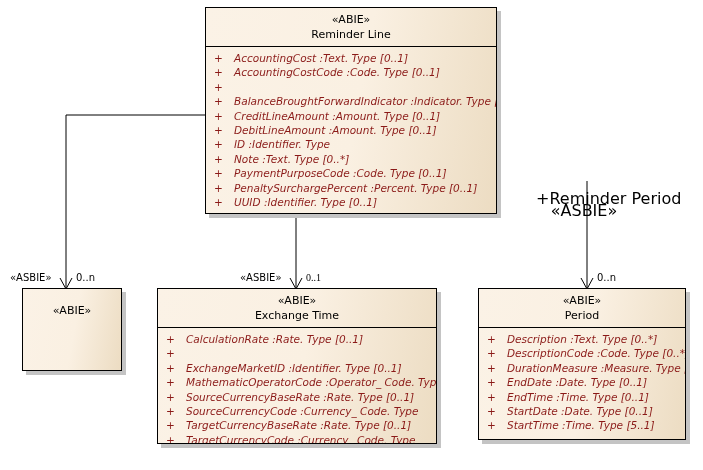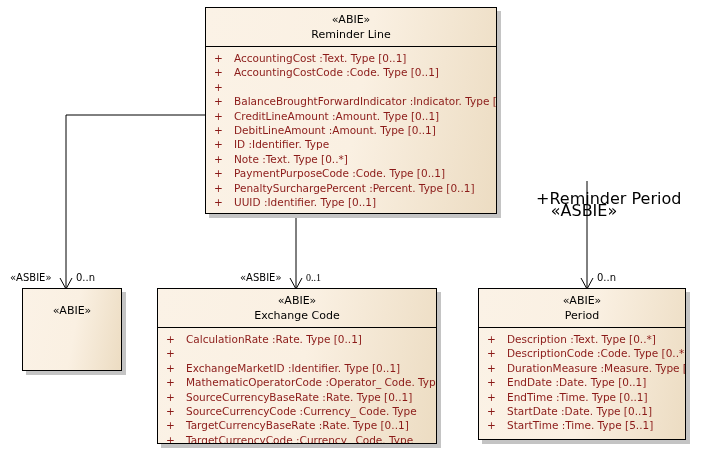--- a/index.html
+++ b/index.html
@@ -39,21 +39,21 @@
   }
   .attr{
     display:flex;
     color:#8b1a18;
     font-size:10.5px;
     line-height:14.4px;
     white-space:nowrap;
     padding-left:8px;
   }
   .attr .vis{width:20px;flex:0 0 20px;}
-  .attr .txt{flex:0 1 auto;}
+  .attr .txt{flex:0 1 auto;font-style:italic;}
 
   
   .conn-label{
     position:absolute;
     font-size:10px;
     line-height:12px;
     color:#000000;
     white-space:nowrap;
   }
   .role-label{
@@ -140,21 +140,21 @@
 
   <div class="uml-class" id="cls-billing-reference" style="left:22px;top:288px;width:100px;height:83px;">
     <div class="uml-header" style="padding-top:14px;">
       <span class="stereo">«ABIE»</span>
     </div>
   </div>
 
   <div class="uml-class" id="cls-exchange-rate" style="left:157px;top:288px;width:280px;height:156px;">
     <div class="uml-header">
       <span class="stereo">«ABIE»</span>
-      <span class="cname">Exchange Code</span>
+      <span class="cname">Exchange Time</span>
     </div>
     <div class="uml-sep"></div>
     <div class="uml-attrs">
       <div class="attr">
           <span class="vis">+</span>
           <span class="txt">CalculationRate  :Rate. Type [0..1]</span>
         </div>
       <div class="attr">
           <span class="vis">+</span>
         </div>

